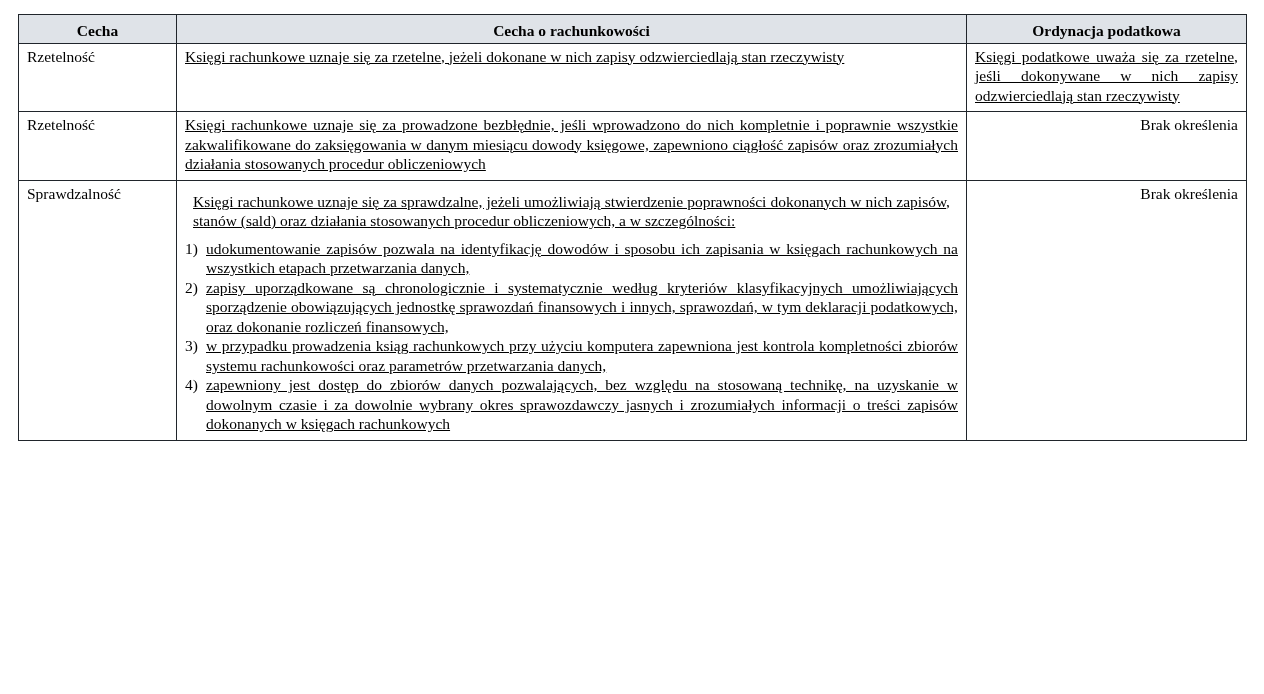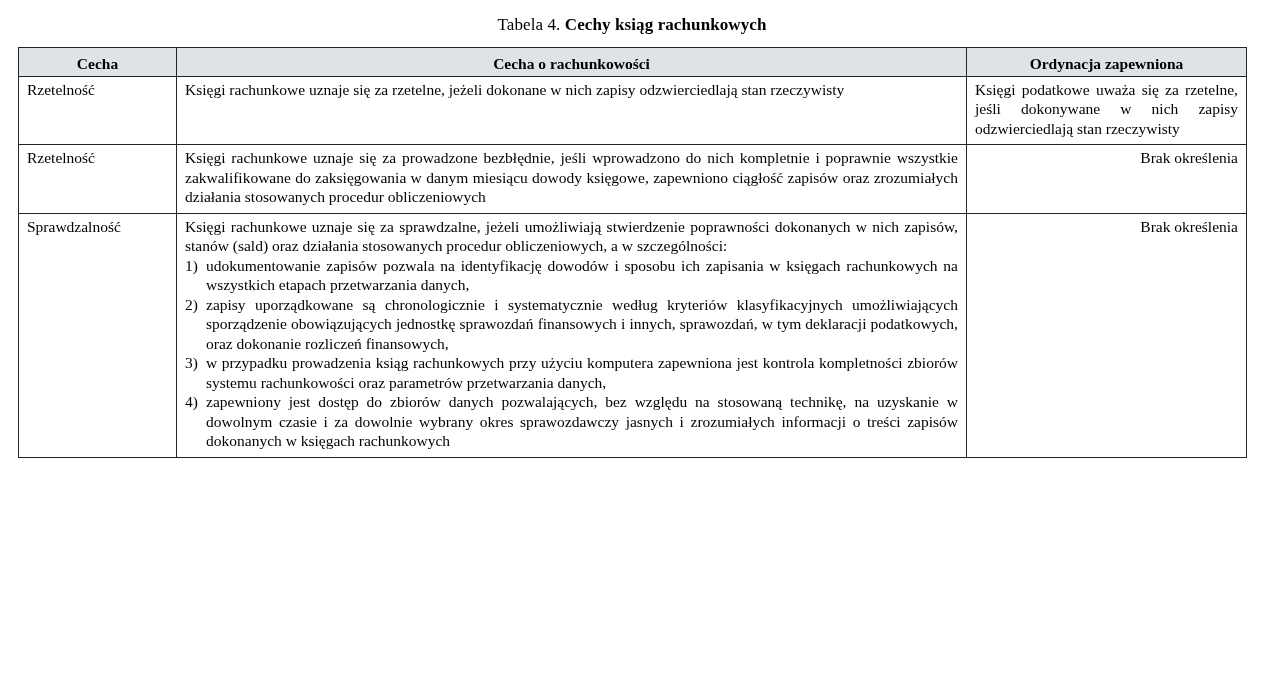--- a/index.html
+++ b/index.html
@@ -57,26 +57,27 @@
   col.c3 { width: 280px; }
 
   td.feature {
     text-align: left;
     white-space: nowrap;
   }
   td.just {
     text-align: justify;
     text-justify: inter-word;
     hyphens: manual;
+    text-decoration: underline;
   }
   td.plain {
     text-align: right;
   }
   .lead {
-    margin: 0;
+    margin: 8px;
   }
   ol.numlist {
     list-style: none;
     margin: 0;
     padding: 0;
   }
   ol.numlist li {
     position: relative;
     padding-left: 21px;
     text-align: justify;
@@ -86,36 +87,32 @@
     position: absolute;
     left: 0;
     top: 0;
   }
 </style>
 </head>
 <body>
 
 <div class="page">
 
-  <div class="caption">
-    <span class="caption-prefix">Tabela 4.</span>
-    <span class="caption-title">Cechy ksiąg rachunkowych</span>
-  </div>
 
   <table class="tbl">
     <colgroup>
       <col class="c1">
       <col class="c2">
       <col class="c3">
     </colgroup>
     <thead>
       <tr>
         <th>Cecha</th>
         <th>Cecha o rachunkowości</th>
-        <th>Ordynacja zapewniona</th>
+        <th>Ordynacja podatkowa</th>
       </tr>
     </thead>
     <tbody>
       <tr>
         <td class="feature">Rzetelność</td>
         <td class="just">Księgi rachunkowe uznaje się za rzetelne, jeżeli dokonane w nich zapisy odzwierciedlają stan rzeczywisty</td>
         <td class="just">Księgi podatkowe uważa się za rzetelne, jeśli dokonywane w nich zapisy odzwierciedlają stan rzeczywisty</td>
       </tr>
       <tr>
         <td class="feature">Rzetelność</td>

